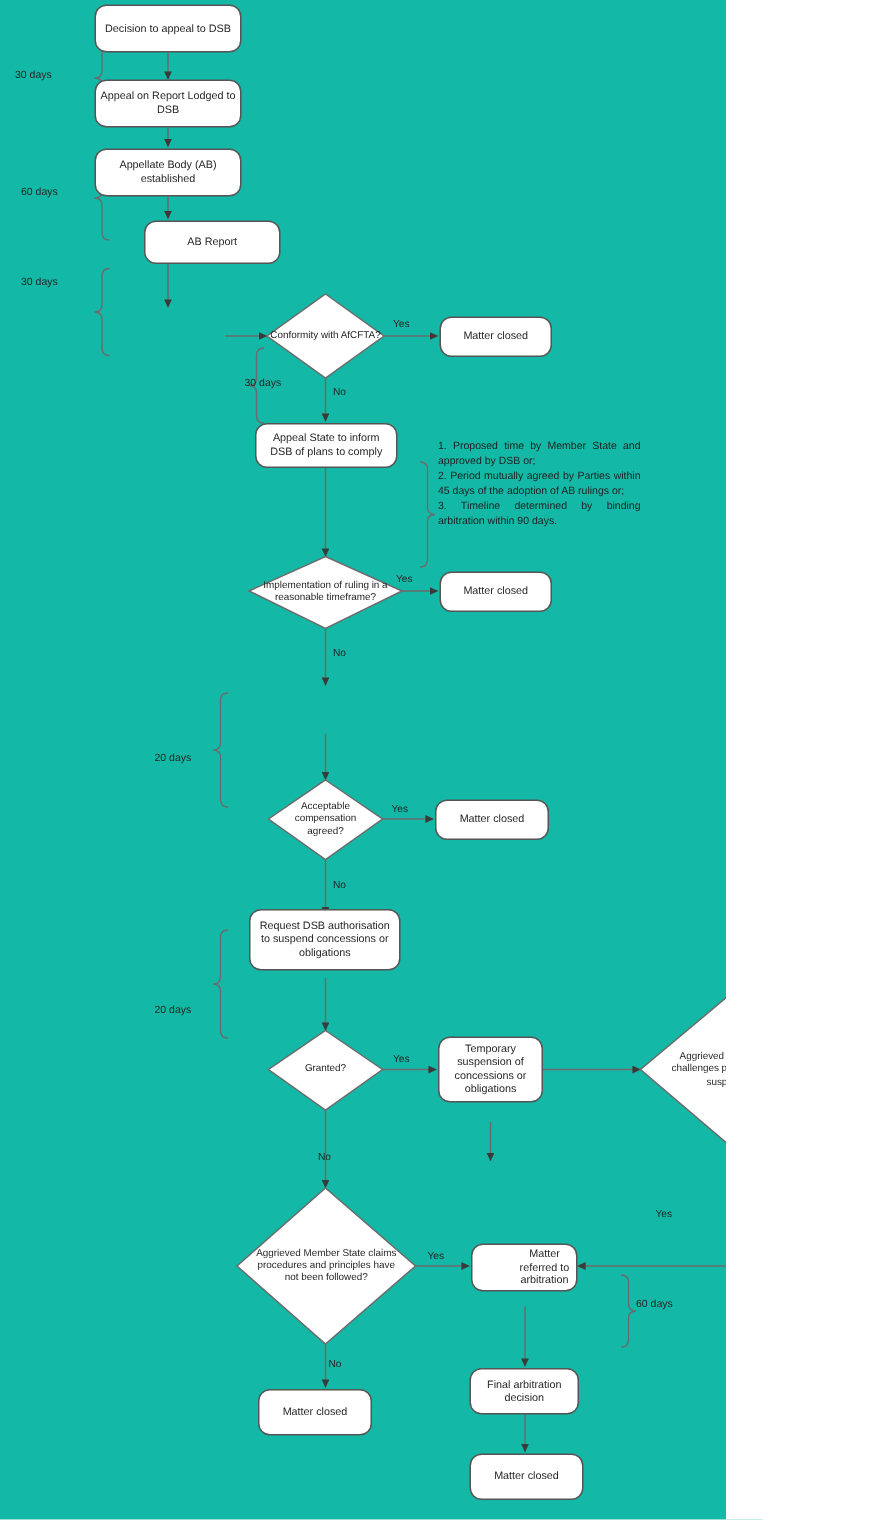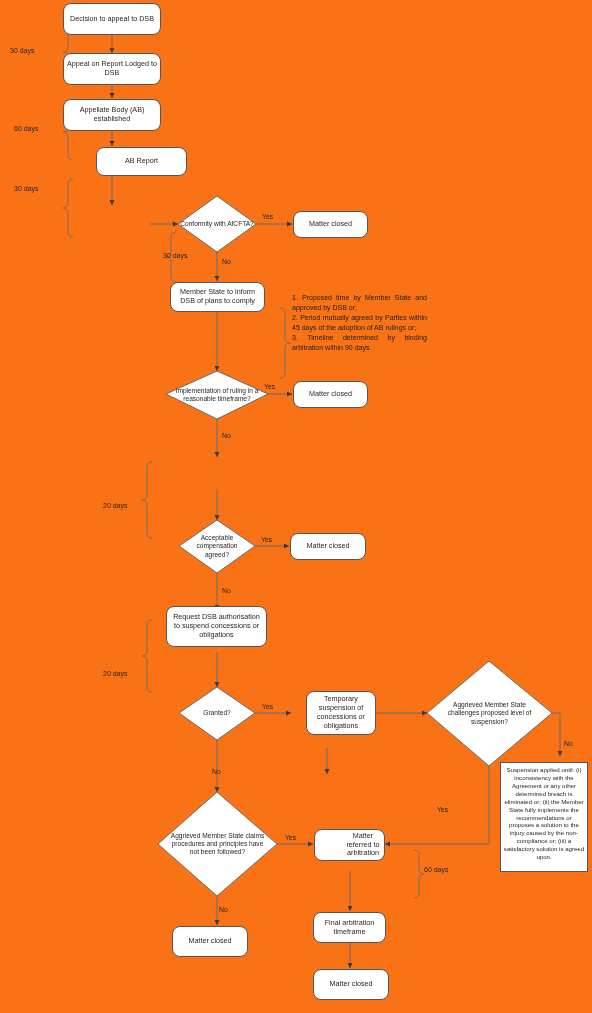--- a/index.html
+++ b/index.html
@@ -6,23 +6,23 @@
     margin: 0;
     padding: 0;
     background: #ffffff;
   }
   body {
     font-family: "Liberation Sans", sans-serif;
     color: #1a1a1a;
   }
   #canvas {
     position: relative;
-    width: 592px;
+    width: 484px;
     height: 1013px;
-    background: #f97316;
+    background: #14b8a6;
     overflow: hidden;
   }
   svg#wires {
     position: absolute;
     left: 0;
     top: 0;
     width: 592px;
     height: 1013px;
     pointer-events: none;
   }
@@ -184,21 +184,21 @@
 
   <div class="diamond-wrap" style="left:178px; top:196px; width:78px; height:56px;">
     <span class="diamond-label">Conformity with AfCFTA?</span>
   </div>
 
   <div class="node box" style="left:293px; top:211px; width:75px; height:27px;">
     <span>Matter closed</span>
   </div>
 
   <div class="node box" style="left:170px; top:282px; width:95px; height:30px;">
-    <span>Member State to inform DSB of plans to comply</span>
+    <span>Appeal State to inform DSB of plans to comply</span>
   </div>
 
   <div class="diamond-wrap" style="left:166px; top:371px; width:102px; height:48px;">
     <span class="diamond-label" style="width:86%;">Implementation of ruling in a reasonable timeframe?</span>
   </div>
 
   <div class="node box" style="left:293px; top:381px; width:75px; height:27px;">
     <span>Matter closed</span>
   </div>
 
@@ -212,21 +212,21 @@
   </div>
 
   <div class="node box" style="left:166px; top:606px; width:101px; height:41px;">
     <span>Request DSB authorisation to suspend concessions or  obligations</span>
   </div>
 
   <div class="diamond-wrap" style="left:179px; top:687px; width:76px; height:53px;">
     <span class="diamond-label">Granted?</span>
   </div>
 
-  <div class="node box" style="left:292px; top:691px; width:70px; height:44px;margin-left:14px;">
+  <div class="node box" style="left:292px; top:691px; width:70px; height:44px;">
     <span>Temporary suspension of concessions or obligations</span>
   </div>
 
   <div class="diamond-wrap" style="left:427px; top:661px; width:125px; height:105px;">
     <span class="diamond-label" style="width:76%;">Aggrieved Member State challenges proposed level of suspension?</span>
   </div>
 
   <div class="node box sharp" style="left:500px; top:762px; width:88px; height:110px; align-items:flex-start;">
     <span style="font-size:6.1px; line-height:1.3;">Suspension applied until: (i) inconsistency with the Agreement or any other determined breach is eliminated or; (ii) the Member State fully implements the recommendations or proposes a solution to the injury caused by the non-compliance or; (iii) a satisfactory solution is agreed upon.</span>
   </div>
@@ -237,21 +237,21 @@
 
   <div class="node box" style="left:314px; top:829px; width:71px; height:32px;padding-left:30px;">
     <span>Matter referred to arbitration</span>
   </div>
 
   <div class="node box" style="left:172px; top:926px; width:76px; height:31px;">
     <span>Matter closed</span>
   </div>
 
   <div class="node box" style="left:313px; top:912px; width:73px; height:31px;">
-    <span>Final arbitration timeframe</span>
+    <span>Final arbitration decision</span>
   </div>
 
   <div class="node box" style="left:313px; top:969px; width:76px; height:31px;">
     <span>Matter closed</span>
   </div>
 
   <span class="edge-label" style="left:262px; top:213px;">Yes</span>
   <span class="edge-label" style="left:222px; top:258px;">No</span>
   <span class="edge-label" style="left:264px; top:383px;">Yes</span>
   <span class="edge-label" style="left:222px; top:432px;">No</span>

